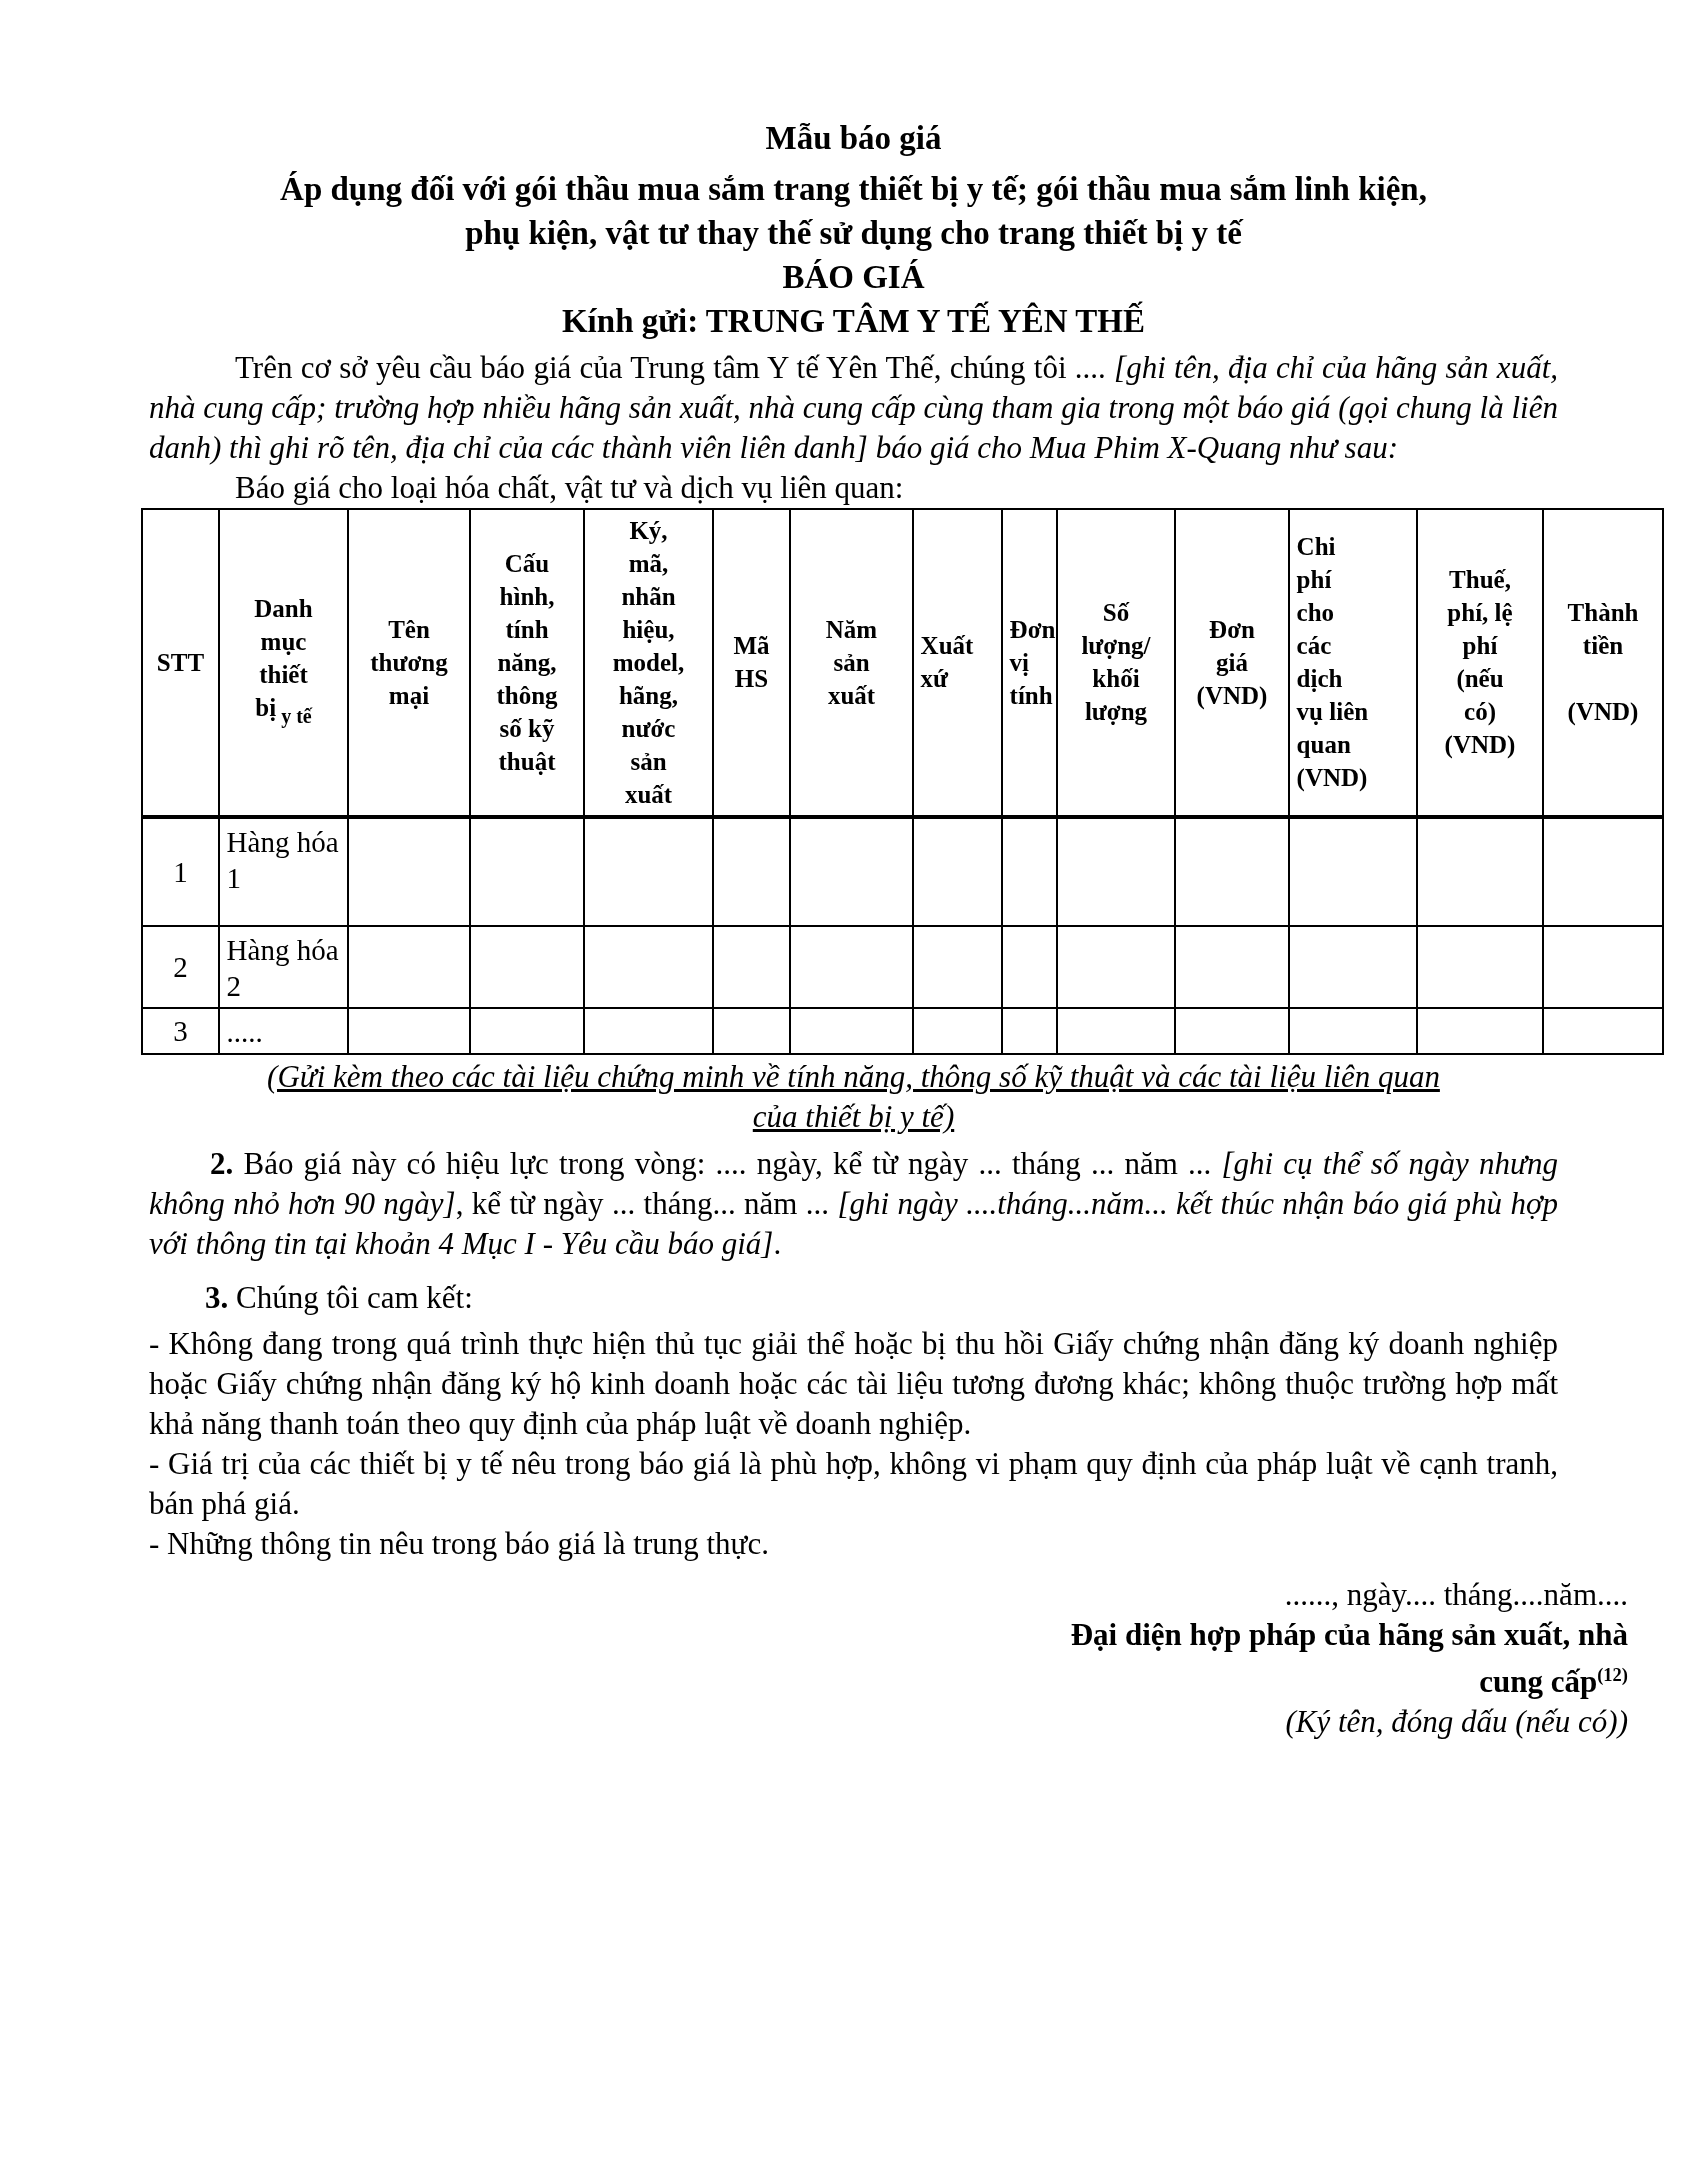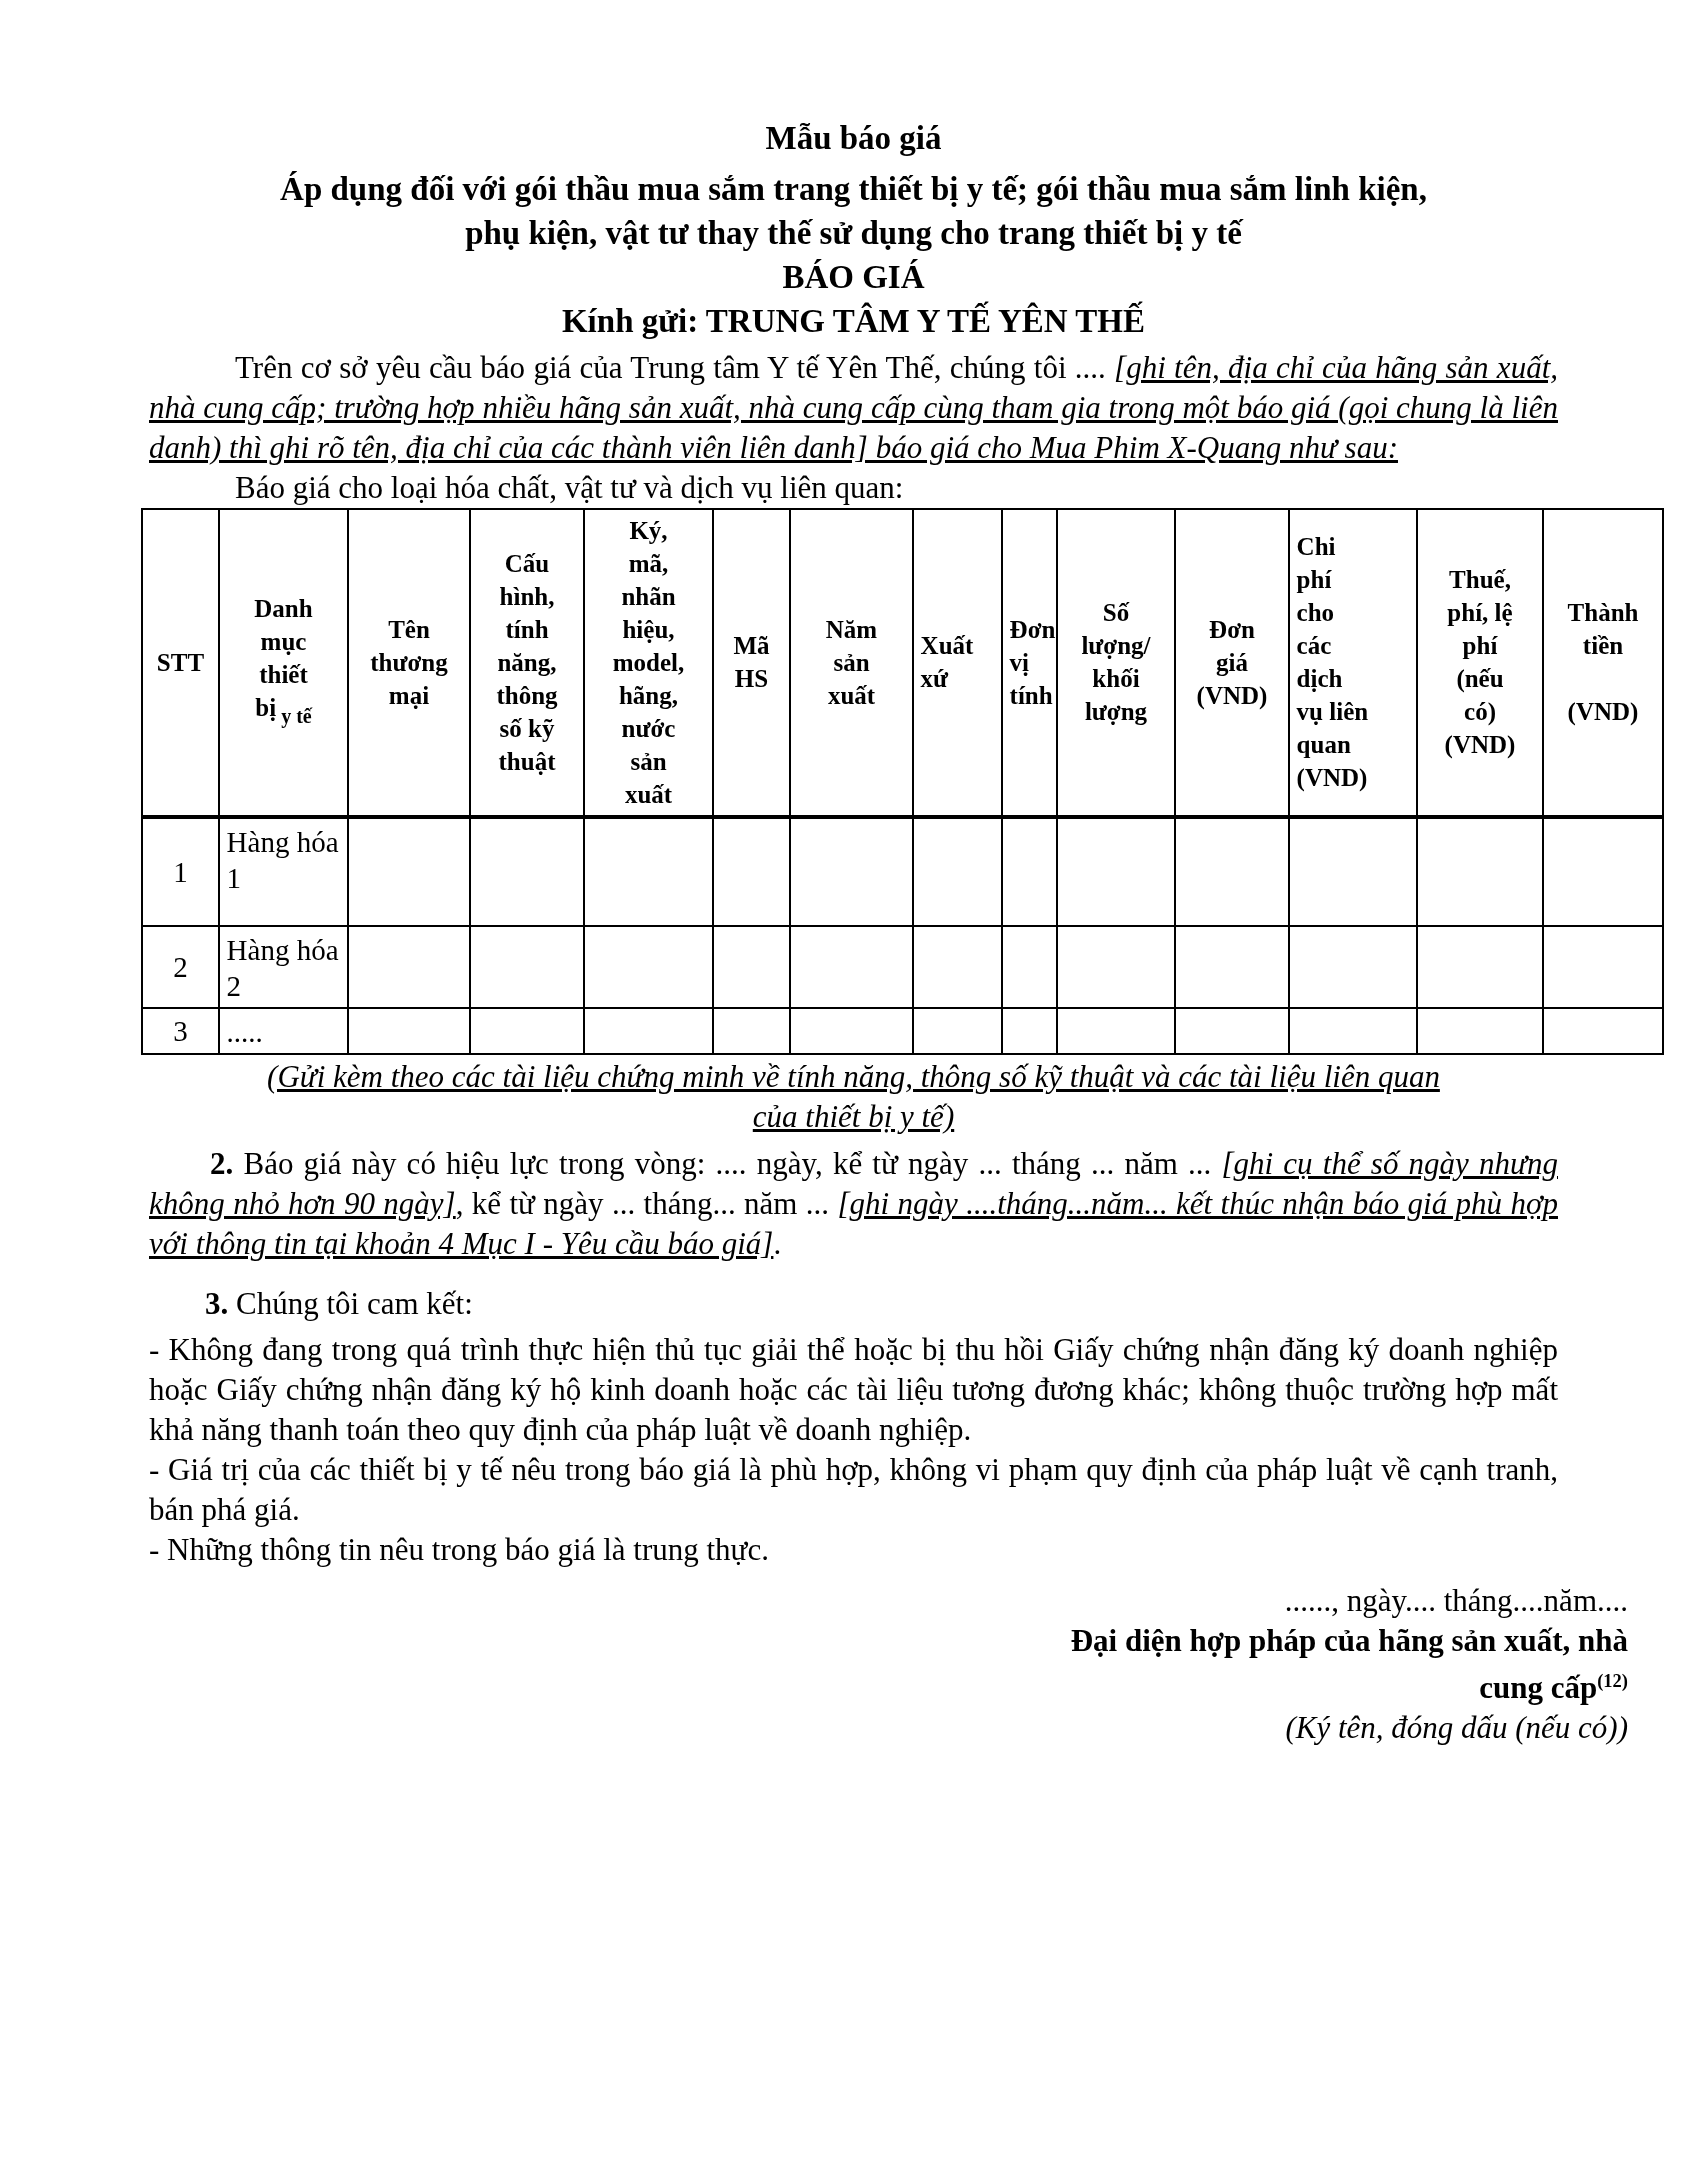--- a/index.html
+++ b/index.html
@@ -13,21 +13,21 @@
     padding: 116px 129px 0 149px;
     position: relative;
     overflow: hidden;
   }
   .center { text-align: center; }
   .hdr-line { font-size: 33px; font-weight: bold; line-height: 44px; }
   .form-title { margin-bottom: 6.6px; }
   .par { font-size: 31px; line-height: 40px; text-align: justify; }
   .indent-lg { text-indent: 86px; }
   .caption { font-size: 31px; line-height: 40px; text-indent: 86px; text-align: left; }
-  .run-i { font-style: italic; text-decoration: underline; }
+  .run-i { font-style: italic; }
   .run-b { font-weight: bold; }
 
   table.quote {
     border-collapse: collapse;
     table-layout: fixed;
     width: 1523px;
     margin-left: -8px;
     border: 2.6px solid #000;
   }
   table.quote th, table.quote td {
@@ -52,21 +52,21 @@
     font-size: 29px;
     line-height: 36px;
     padding: 2.6px 6.6px;
     vertical-align: middle;
   }
   table.quote td.c-0 { text-align: center; }
   table.quote td.c-1 { text-align: left; vertical-align: top; padding-top: 5.3px; }
 
   .note { font-size: 31px; line-height: 40px; font-style: italic; text-align: center; margin-top: 2.6px; text-decoration: underline; }
   .clause-2 { text-indent: 61px; margin-top: 6.6px; }
-  .clause-3 { text-indent: 56px; margin-top: 20px; }
+  .clause-3 { text-indent: 56px; margin-top: 14px; }
   .commitments { margin-top: 6.6px; }
   .commitments p { font-size: 31px; line-height: 40px; text-align: justify; }
 
   .signature {
     width: 814px;
     margin-left: 665px;
     margin-top: 10.6px;
     text-align: right;
     font-size: 31px;
     line-height: 40px;

